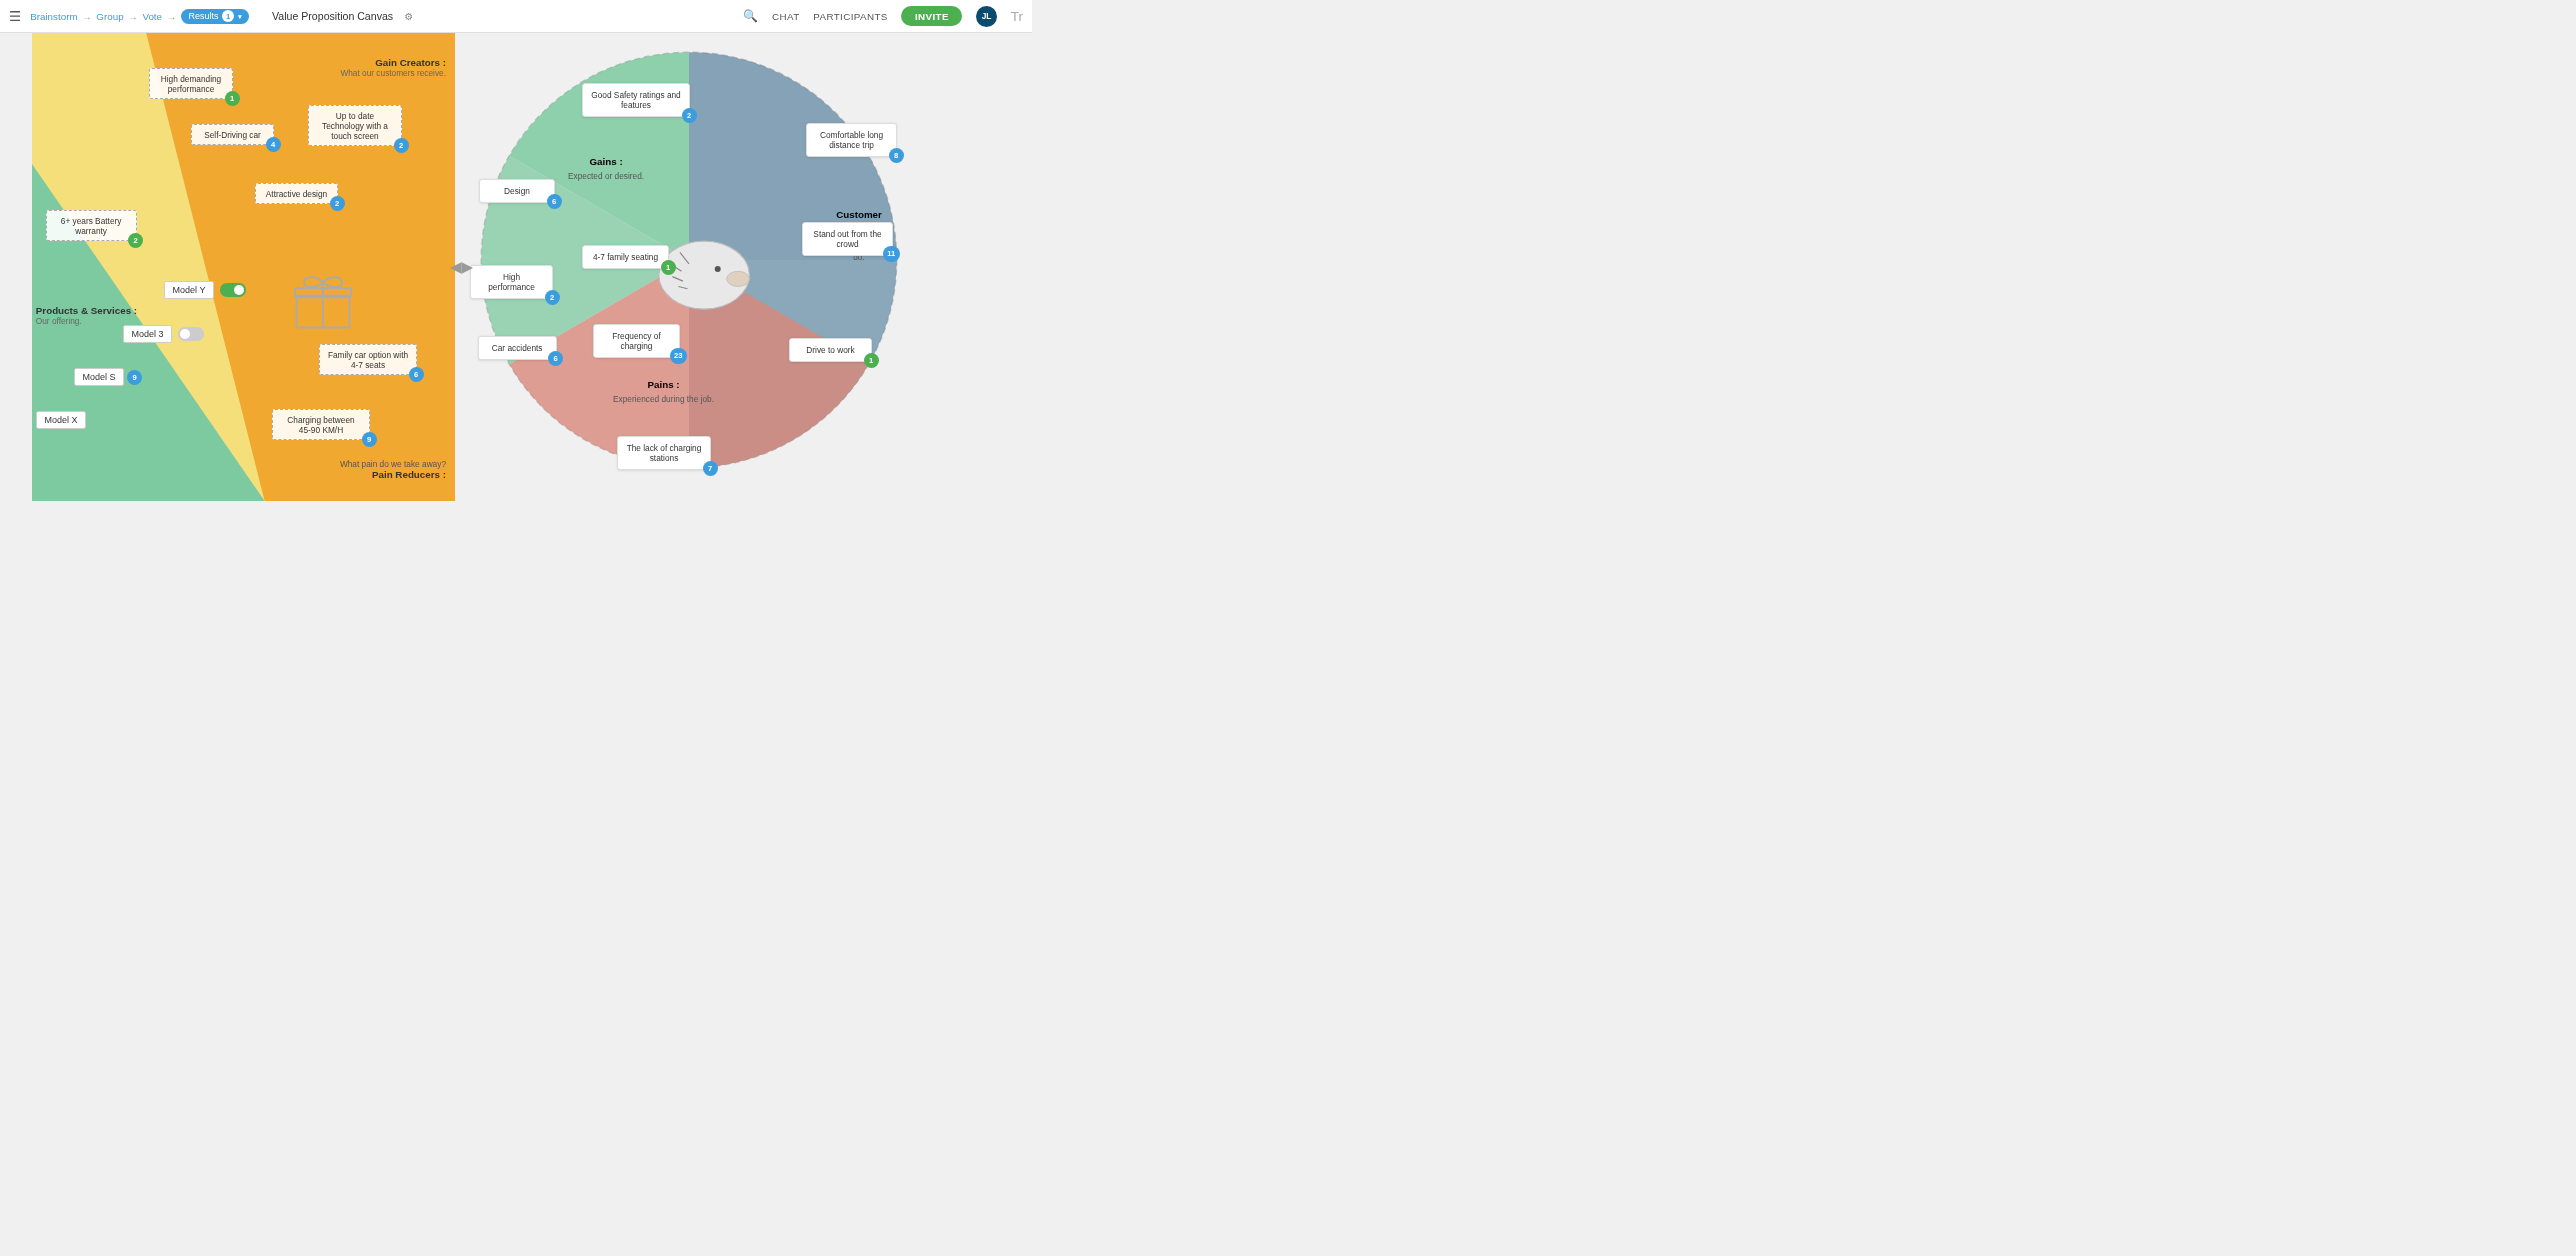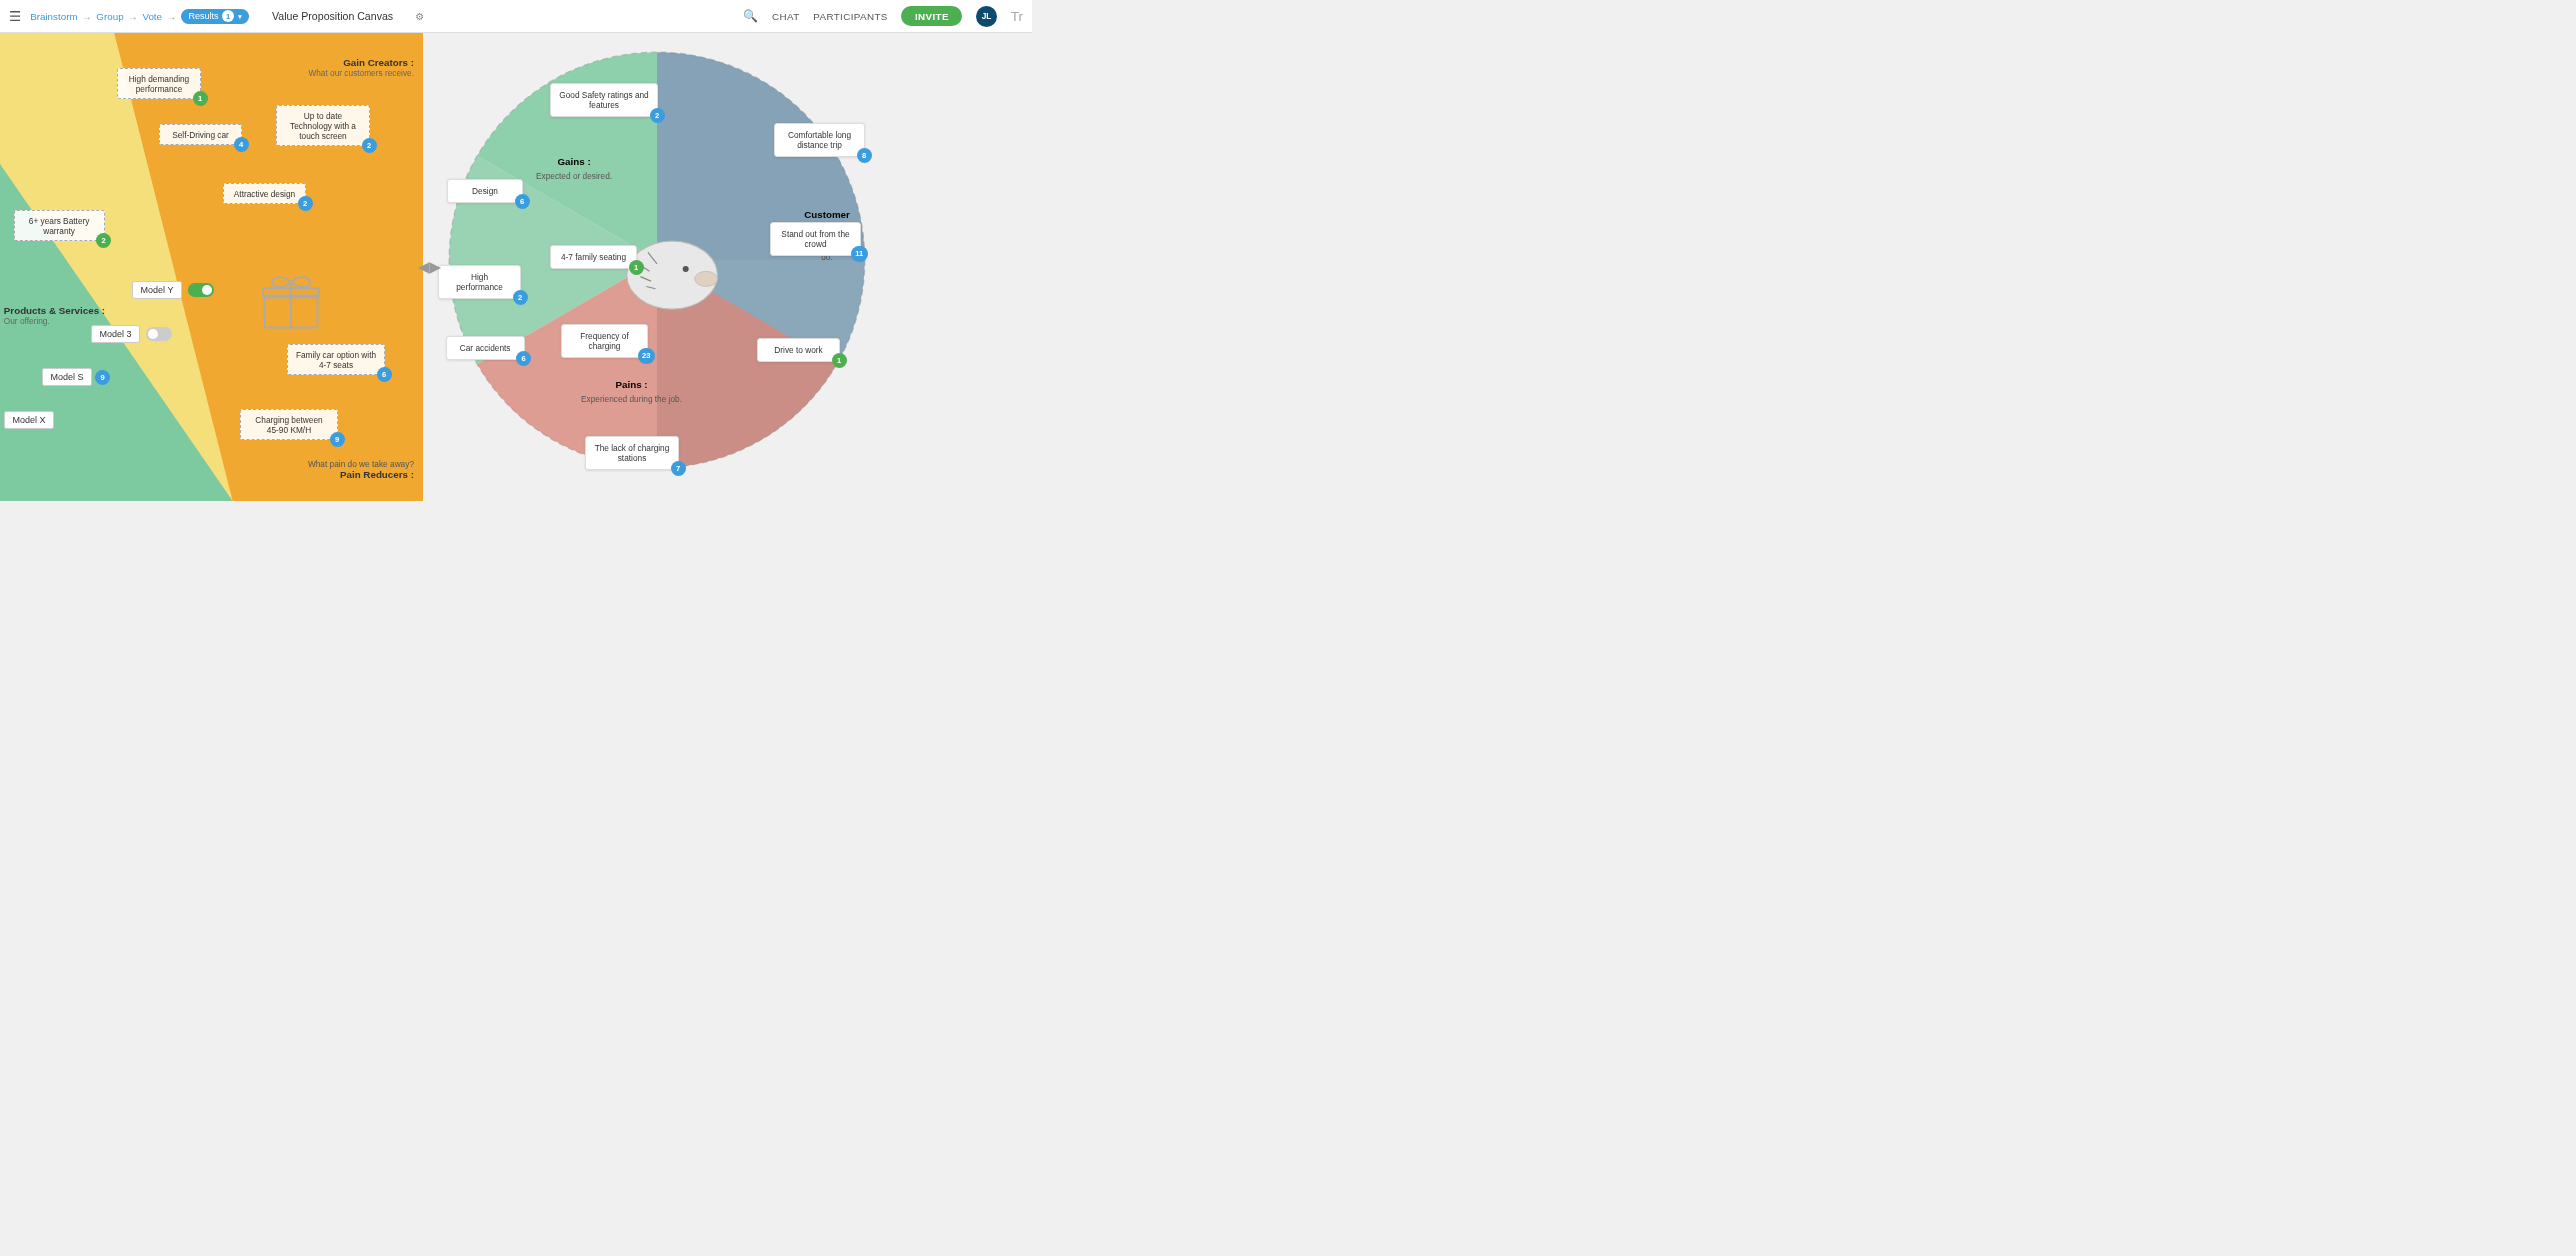--- a/index.html
+++ b/index.html
@@ -17,38 +17,38 @@
     .nav-breadcrumb .bc-arrow { color: #999; }
     .nav-breadcrumb .bc-pill {
       background: #3b9ddd; color: #fff; border-radius: 10.6px;
       padding: 1.5px 7.6px; font-size: 9px; display: flex; align-items: center; gap: 3.8px;
     }
     .bc-pill .info-badge {
       background: #fff; color: #3b9ddd; border-radius: 50%;
       width: 12px; height: 12px; font-size: 7.6px; display: flex; align-items: center; justify-content: center; font-weight: bold;
     }
     .bc-caret { font-size: 7.6px; }
-    .nav-title { font-size: 10.6px; color: #333; margin-left: 13.6px; display: flex; align-items: center; gap: 22px; }
+    .nav-title { font-size: 10.6px; color: #333; margin-left: 13.6px; display: flex; align-items: center; gap: 11px; }
     .nav-title .gear { color: #888; font-size: 9.8px; cursor: pointer; }
     .nav-right { margin-left: auto; display: flex; align-items: center; gap: 13.6px; }
     .nav-icon-btn { color: #666; font-size: 12px; cursor: pointer; }
     .nav-text-btn { font-size: 9.8px; color: #555; cursor: pointer; letter-spacing: 0.4px; }
     .nav-invite-btn {
       background: #4caf50; color: #fff; border: none; border-radius: 15px;
       padding: 4.5px 13.6px; font-size: 9.8px; font-weight: bold; cursor: pointer; letter-spacing: 0.4px;
     }
     .nav-avatar {
       width: 21px; height: 21px; border-radius: 50%; background: #0c4a6e;
       color: #fff; font-size: 8.3px; display: flex; align-items: center; justify-content: center; font-weight: bold;
     }
     .nav-tr { font-size: 13.6px; color: #aaa; }
 
     
     .canvas-area {
-      display: flex; width: 1032px; height: 468px; position: relative;
+      display: flex; width: 1032px; height: 468px; position: relative; margin-left: 32px;
     }
 
     
     .left-panel {
       width: 423px; height: 468px; position: relative; overflow: hidden; flex-shrink: 0;
     }
     
 
     
     .dashed-box {

